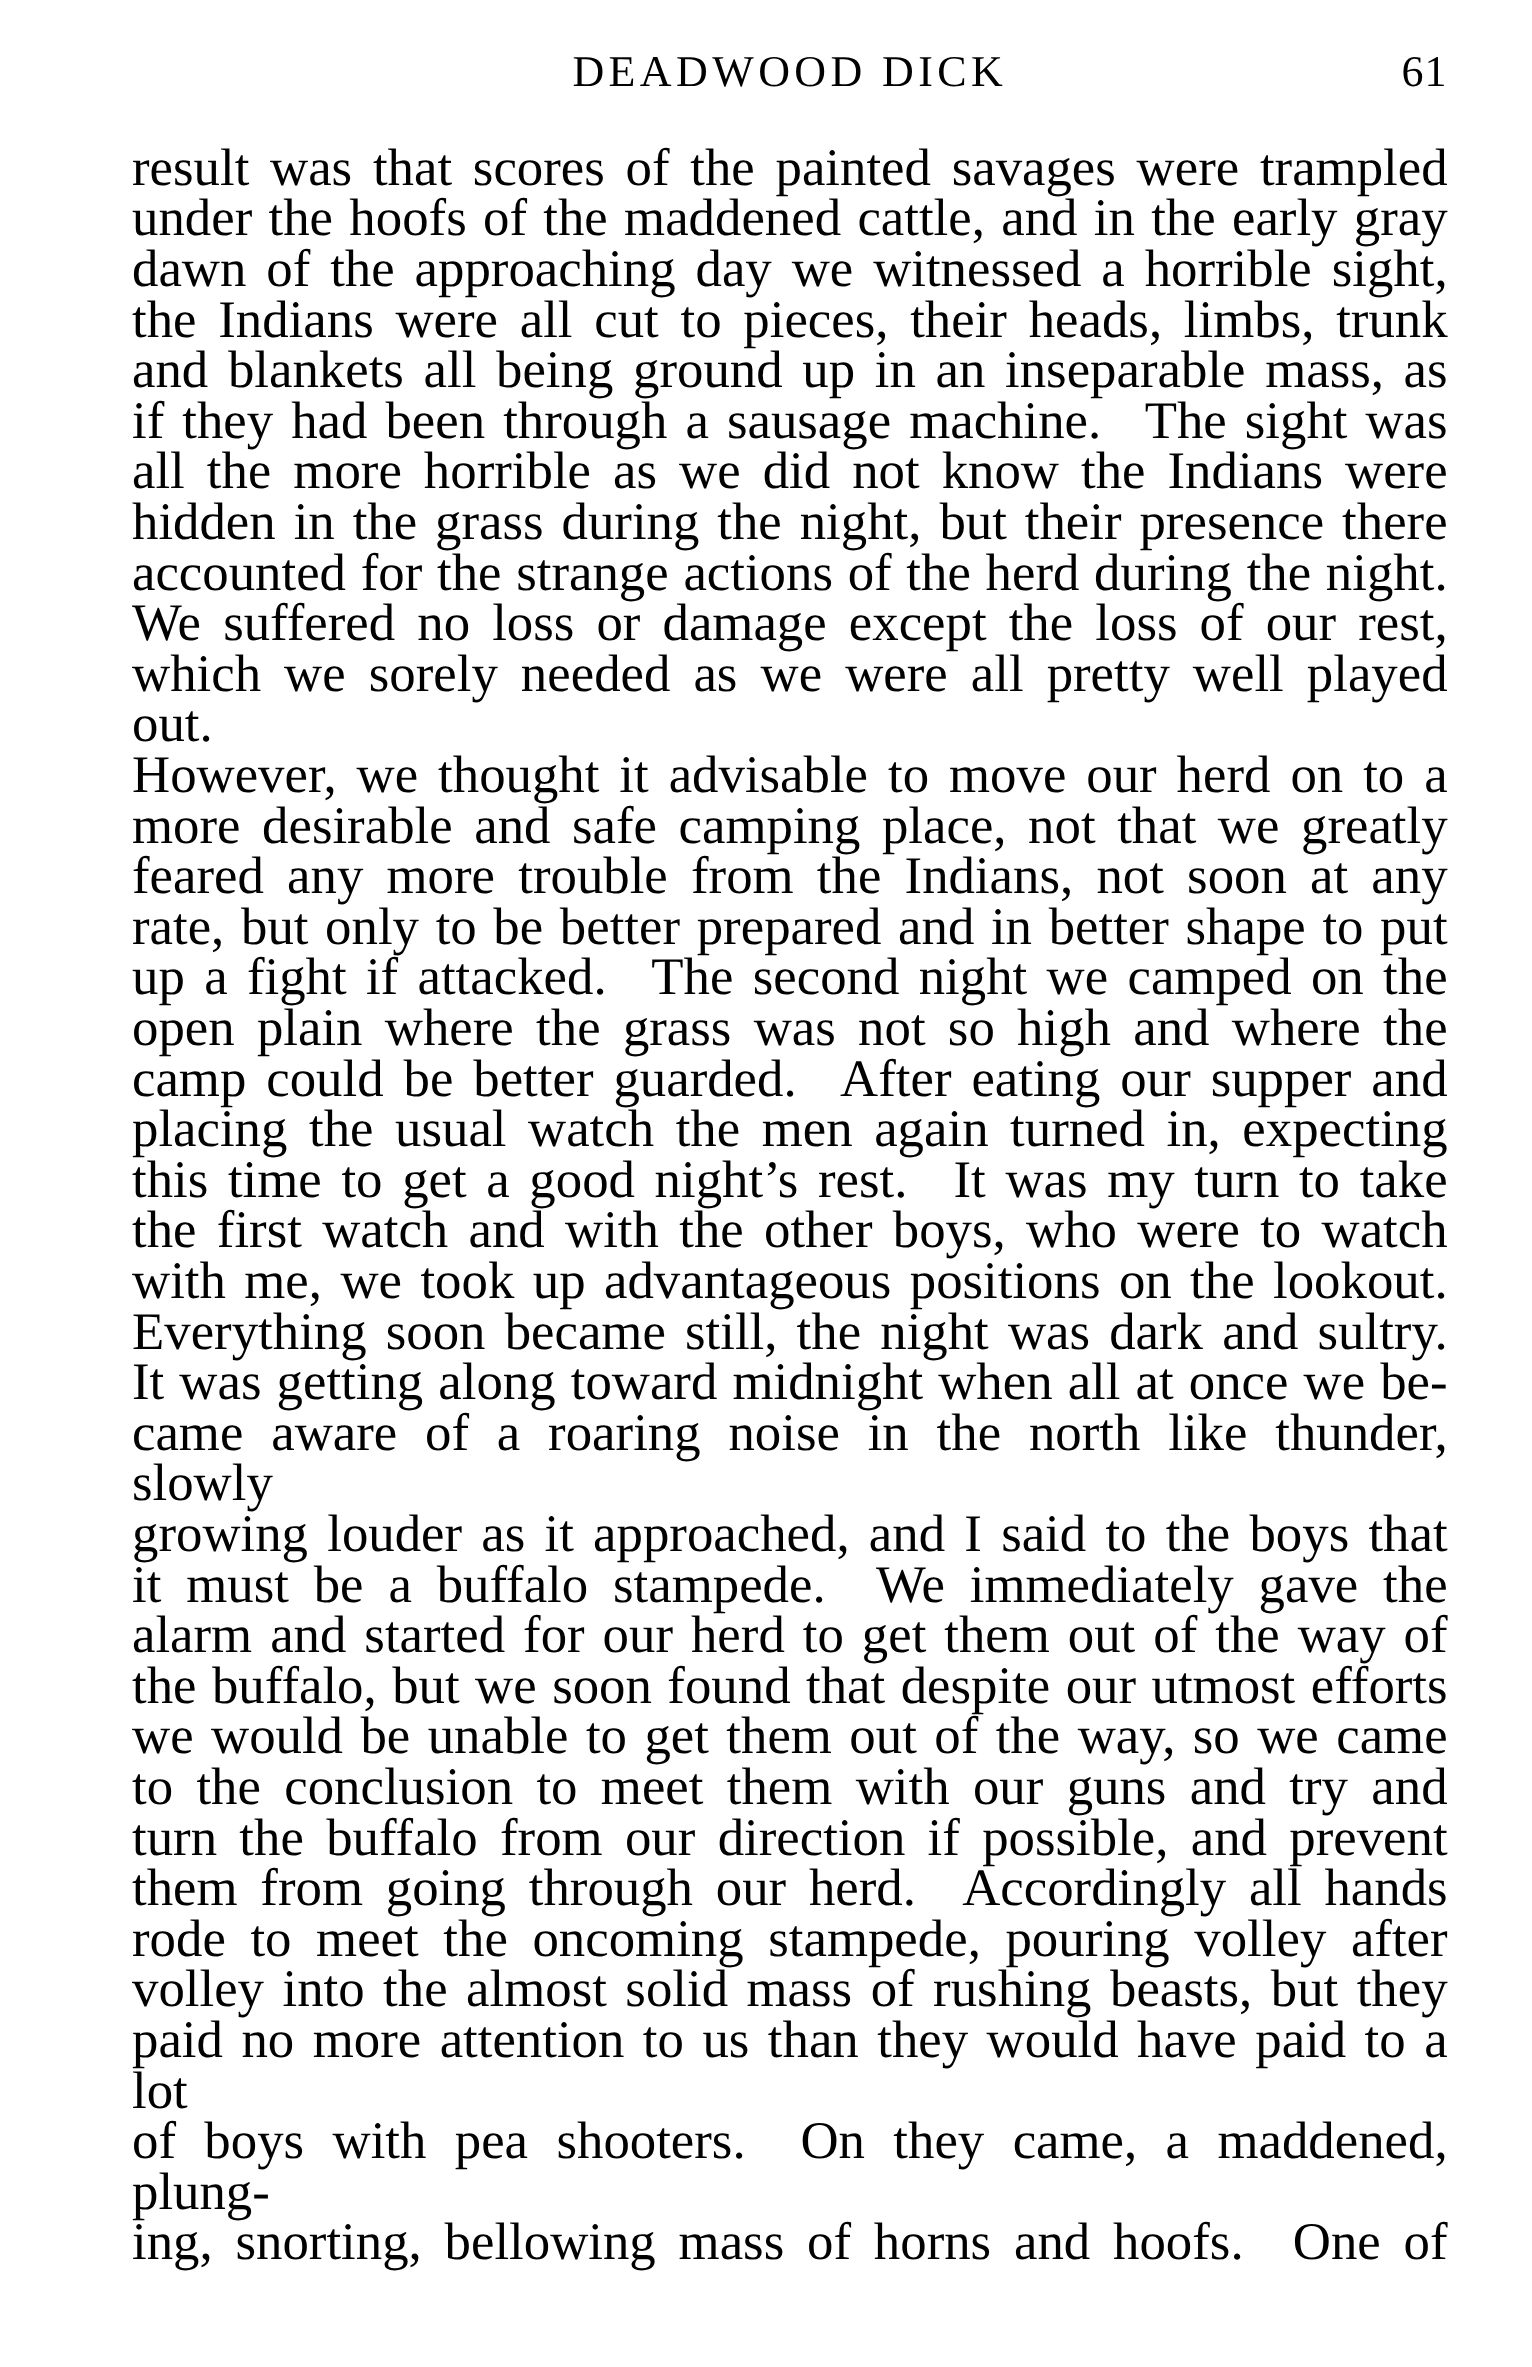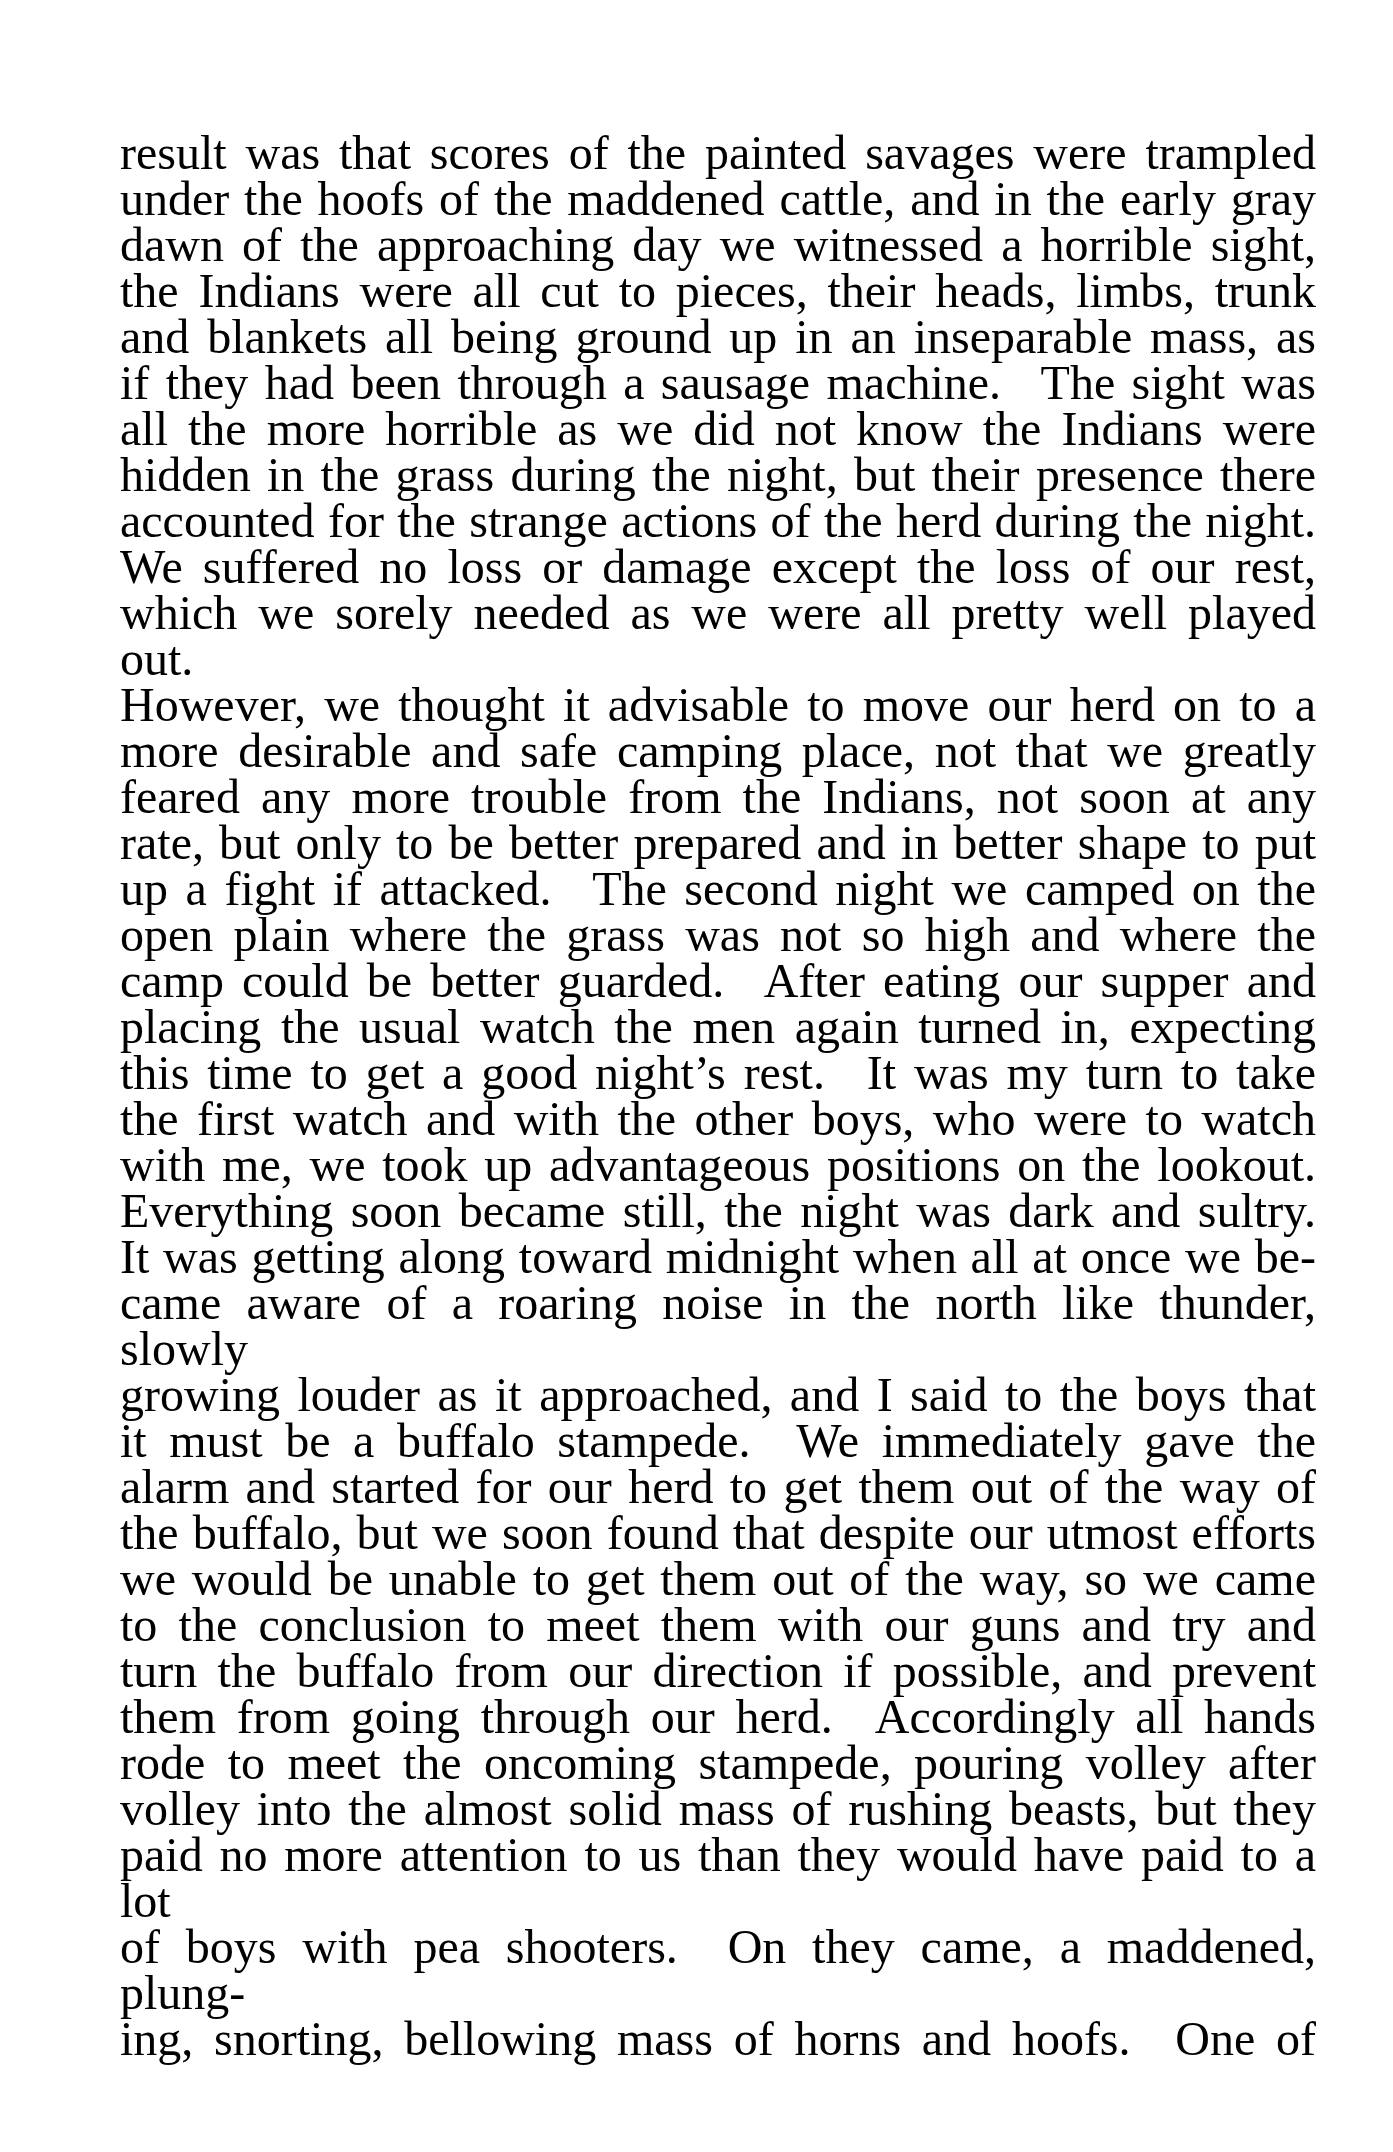--- a/index.html
+++ b/index.html
@@ -57,20 +57,24 @@
     text-align-last: justify;     
     word-spacing: 1px;
     hyphens: none;
   }
 </style>
 </head>
 <body>
 
 <div class="page">
 
+  <header class="running-header">
+    <span class="title">DEADWOOD DICK</span>
+    <span class="pageno">61</span>
+  </header>
 
   <main class="body-text">result was that scores of the painted savages were trampled
 under the hoofs of the maddened cattle, and in the early gray
 dawn of the approaching day we witnessed a horrible sight,
 the Indians were all cut to pieces, their heads, limbs, trunk
 and blankets all being ground up in an inseparable mass, as
 if they had been through a sausage machine.  The sight was
 all the more horrible as we did not know the Indians were
 hidden in the grass during the night, but their presence there
 accounted for the strange actions of the herd during the night.

